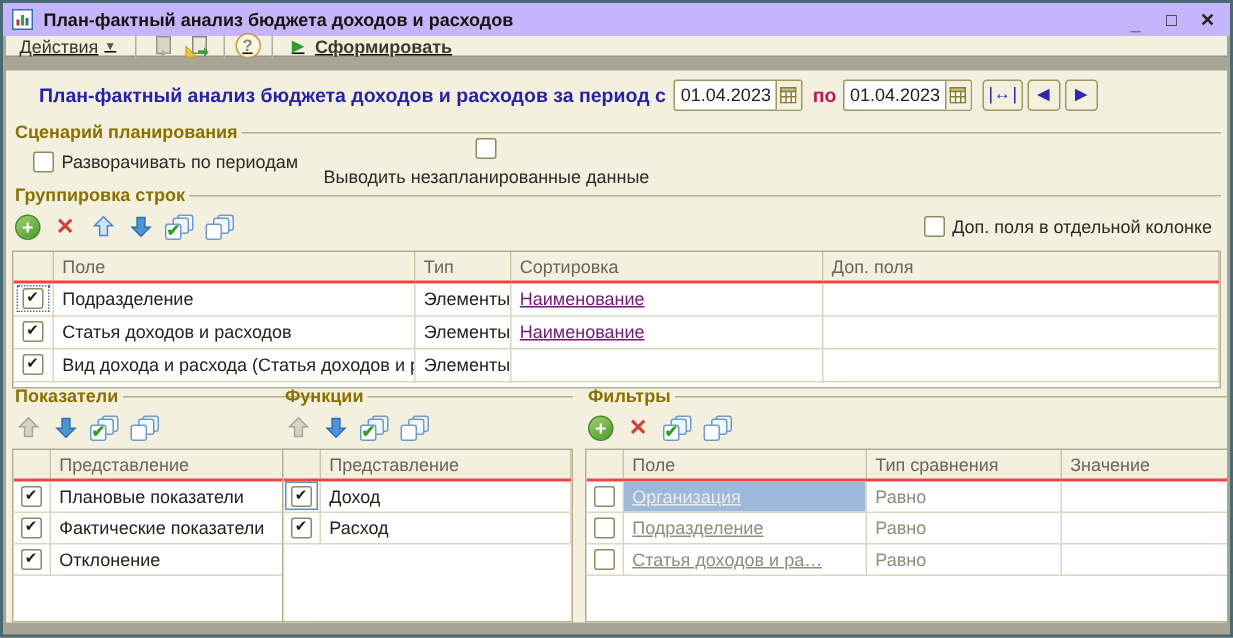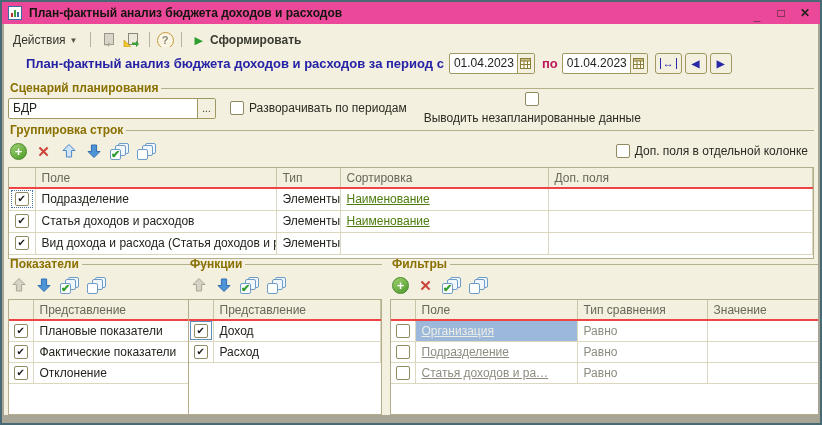--- a/index.html
+++ b/index.html
@@ -1,25 +1,25 @@
 <!DOCTYPE html>
 <html><head>
 <meta charset="utf-8">
 <style>
   html,body{margin:0;padding:0;background:#777;font-family:"Liberation Sans",sans-serif;}
   *{box-sizing:border-box;}
   .window{position:relative;width:822px;height:425px;background:#A8A496;border:2px solid #486A75;overflow:hidden;}
   
-  .titlebar{position:absolute;top:0;left:0;right:0;height:22px;background:#ec4899;display:flex;align-items:center;padding:0 6px;gap:6px;}
+  .titlebar{position:absolute;top:0;left:0;right:0;height:22px;background:#c4b5fd;display:flex;align-items:center;padding:0 6px;gap:6px;}
   .app-icon{width:15px;height:14px;display:inline-block;}
   .titlebar .title{font-size:12px;font-weight:bold;color:#15150F;flex:1;white-space:nowrap;overflow:hidden;}
   .win-btn{width:18px;height:16px;display:flex;align-items:center;justify-content:center;font-size:12px;font-weight:bold;color:#23231D;cursor:default;}
   .win-btn.min span{position:relative;top:3px;}
   
-  .toolbar{position:absolute;top:22px;left:2px;right:2px;height:14px;background:#F3F0DF;border-bottom:1px solid #98948A;display:flex;align-items:center;padding:16px 4px;gap:4px;}
+  .toolbar{position:absolute;top:22px;left:2px;right:2px;height:14px;background:#F3F0DF;border-bottom:1px solid #98948A;display:flex;align-items:center;padding:6px 4px;gap:4px;text-decoration:underline;}
   .tb-btn{display:flex;align-items:center;gap:4px;border:none;background:transparent;font-family:inherit;font-size:12px;color:#33332B;padding:2px 5px;cursor:default;}
   .tb-btn .caret{font-size:8px;color:#55554B;}
   .sep{width:1px;height:16px;background:#B6B2A0;margin:0 3px;}
   .tb-ic{width:20px;height:18px;display:flex;align-items:center;justify-content:center;}
   .help-ic{width:17px;height:17px;border-radius:50%;border:1px solid #C89840;background:#FBF6E4;color:#8A8878;font-size:11px;font-weight:bold;display:flex;align-items:center;justify-content:center;}
   .gen-btn{display:flex;align-items:center;gap:7px;border:none;background:transparent;font-family:inherit;padding:2px 6px;cursor:default;}
   .gen-play{color:#2F9E2F;font-size:11px;}
   .gen-lbl{font-size:12px;font-weight:bold;color:#3A3A30;}
   
   .content{position:absolute;top:45px;left:2px;right:2px;bottom:8px;background:#F3F0DF;overflow:hidden;}
@@ -62,21 +62,21 @@
   .pages .ck{position:absolute;left:1px;bottom:0px;color:#2F9E2F;font-size:11px;font-weight:bold;line-height:1;}
   
   .tbl-wrap{background:#fff;border:1px solid #B3AD8C;overflow:hidden;}
   table.grid{border-collapse:collapse;table-layout:fixed;width:100%;font-size:12px;color:#23231D;}
   table.grid th{background:#F3F0DF;color:#67675A;font-weight:normal;text-align:left;height:20px;padding:0 0 0 6px;border-right:1px solid #C9C4A6;border-bottom:2px solid #ef4444;overflow:hidden;white-space:nowrap;}
   table.grid td{height:22px;padding:0 0 0 6px;border-right:1px solid #DCD8C0;border-bottom:1px solid #DCD8C0;overflow:hidden;white-space:nowrap;}
   table.grid td.cbcell{padding:0;text-align:center;vertical-align:middle;}
   table.grid td.cbcell .cb{margin:0 auto;display:flex;}
   td.focus-dotted{outline:1px dotted #4A74A8;outline-offset:-3px;}
   td.focus-solid{outline:1px solid #5E8FC0;outline-offset:-2px;}
-  .lnk{text-decoration:underline;color:#4d7c0f;}
+  .lnk{text-decoration:underline;color:#701a75;}
   .lnk.gray{color:#8C8C80;}
   .muted{color:#8C8C80;}
   td.sel-cell{background:#9CB8DA;}
   td.sel-cell .lnk{color:#EDEDE6;}
   
   .panel{position:absolute;top:210px;}
   .p-ind{left:4px;width:200px;}
   .p-fun{left:184px;width:194px;}
   .p-fil{left:386px;width:502px;}
   .panel .tbl-wrap{margin-top:2px;height:116px;}
@@ -178,24 +178,20 @@
           <span>▶</span>
         </span>
     </div>
 
     <div class="scenario">
       <div class="legend-row">
         <span class="lg">Сценарий планирования</span>
         <span class="line"></span>
       </div>
       <div class="scen-row">
-        <span class="text-input">
-          <span class="tval">БДР</span>
-          <span class="more-btn">...</span>
-        </span>
         <span class="cb-wrap" style="margin-left:14px;">
           <span class="cb"></span>
           <span class="cb-lbl">Разворачивать по периодам</span>
         </span>
         <span class="cb-wrap" style="margin-left:17px;flex-direction:column;">
           <span class="cb"></span>
           <span class="cb-lbl">Выводить незапланированные данные</span>
         </span>
       </div>
     </div>

